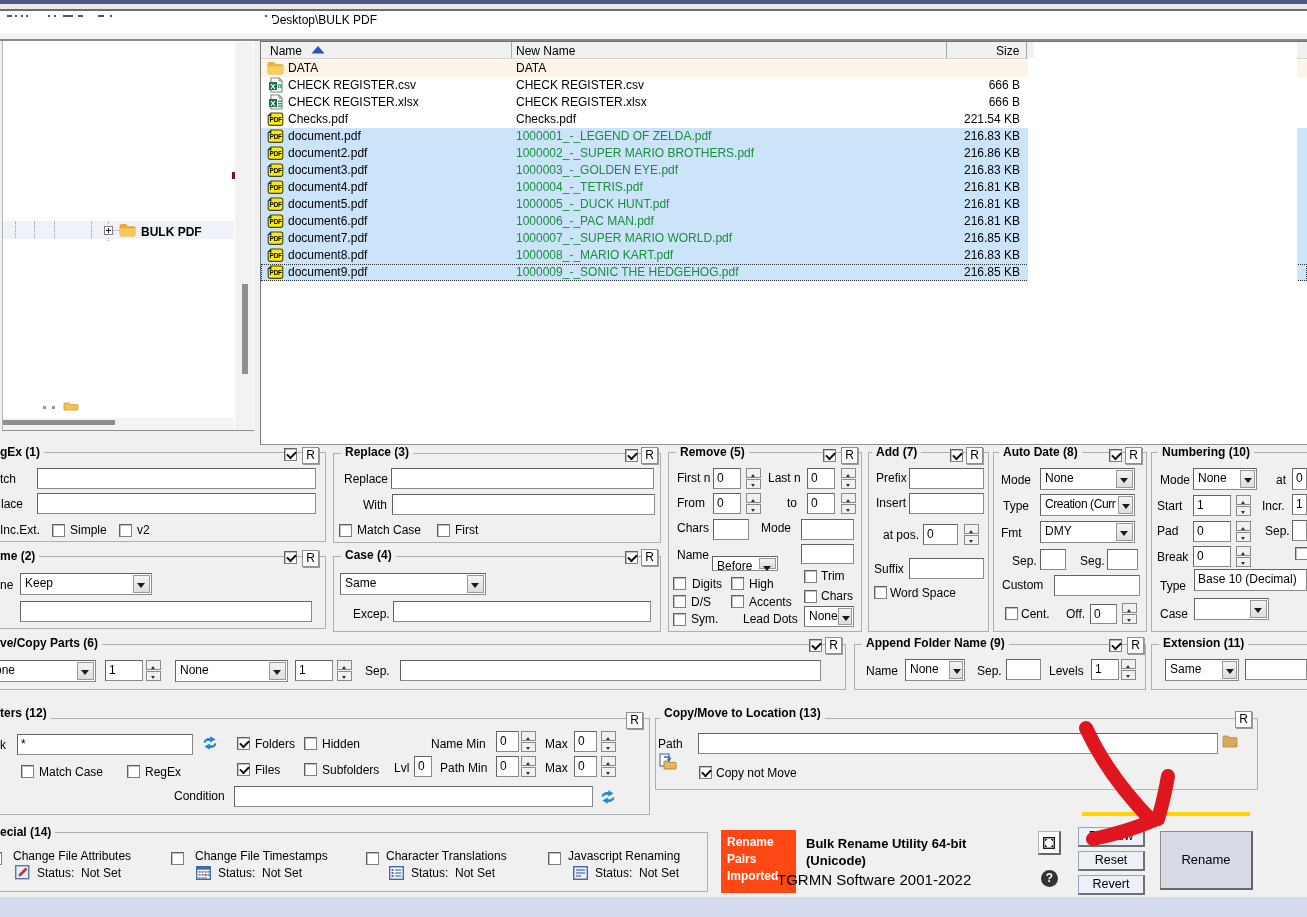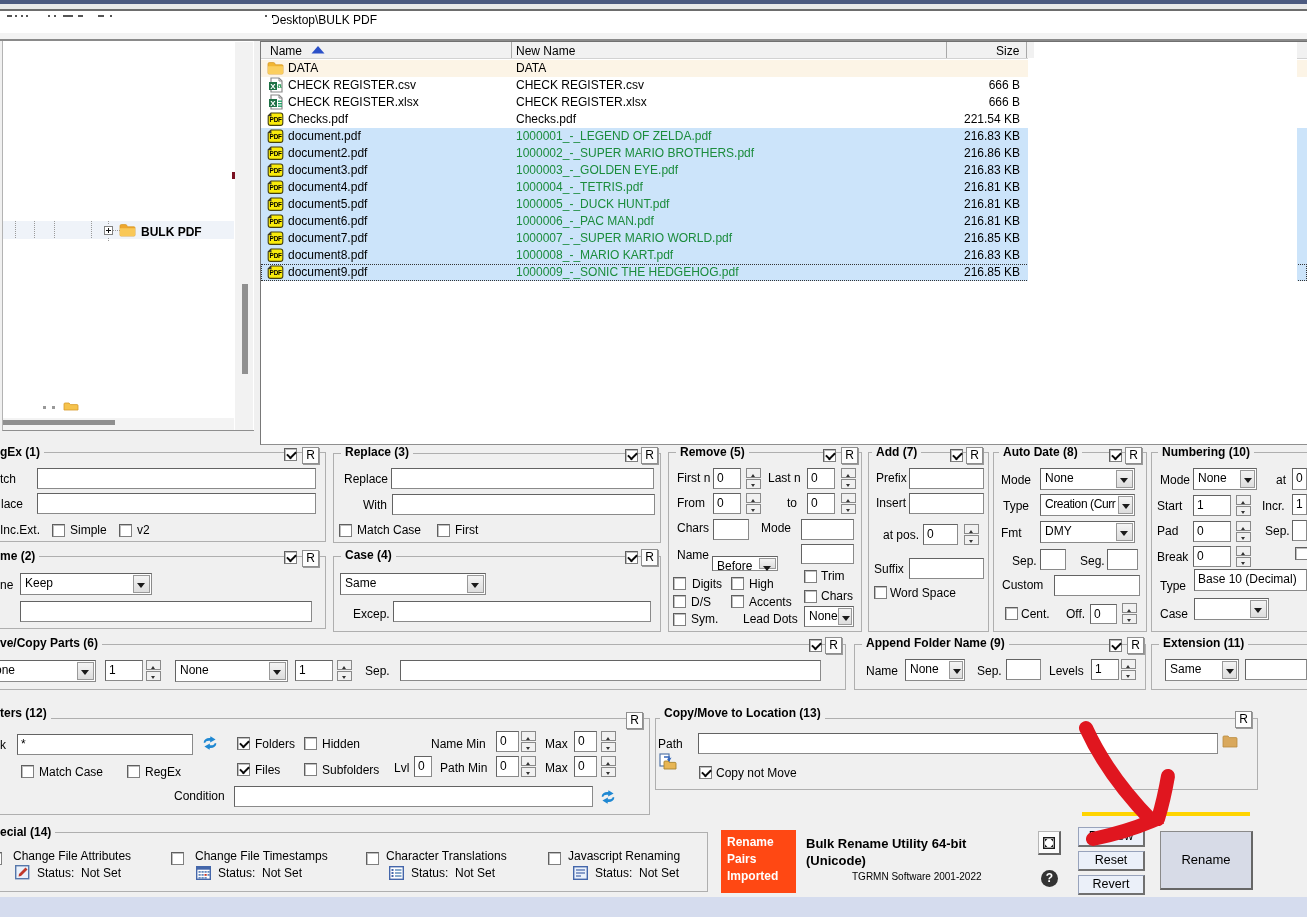--- a/index.html
+++ b/index.html
@@ -572,21 +572,21 @@
         <line x1="3" y1="7" x2="12" y2="7"></line>
         <line x1="3" y1="10" x2="8" y2="10"></line>
       </g>
     </svg>
 <div class="lb" style="left:595px;top:866px">Status:&nbsp;&nbsp;Not Set</div>
 
 <div class="ab" style="left:721px;top:830px;width:75px;height:63px;background:#FF4813"></div>
 <div class="lb" style="left:727px;top:834px;color:#fff;font-weight:bold;line-height:17px">Rename<br>Pairs<br>Imported</div>
 <div class="lb" style="left:806px;top:836px;font-weight:bold;font-size:13px">Bulk Rename Utility 64-bit</div>
 <div class="lb" style="left:806px;top:853px;font-weight:bold;font-size:13px">(Unicode)</div>
-<div class="lb" style="left:852px;top:871px;font-size:10px">TGRMN Software 2001-2022</div>
+<div class="lb" style="left:777px;top:871px;font-size:15px">TGRMN Software 2001-2022</div>
 
 <div class="ab" style="left:1038px;top:831px;width:23px;height:24px;background:#FBFBFB;border:1px solid #B5B5B5;border-right:2px solid #666;border-bottom:2px solid #666;box-sizing:border-box"></div>
 <svg class="ab" style="left:1043px;top:837px" width="12" height="12" viewBox="0 0 12 12">
       <rect x="0.7" y="0.7" width="10.6" height="10.6" fill="#fff" stroke="#1a1a1a" stroke-width="1.4"></rect>
       <path d="M2 2 L4.4 2 L2 4.4 Z" fill="#1a1a1a"></path>
       <path d="M10 2 L10 4.4 L7.6 2 Z" fill="#1a1a1a"></path>
       <path d="M2 10 L2 7.6 L4.4 10 Z" fill="#1a1a1a"></path>
       <path d="M10 10 L7.6 10 L10 7.6 Z" fill="#1a1a1a"></path>
     </svg>
 <div class="ab" style="left:1041px;top:870px;width:17px;height:17px;background:#333;border-radius:50%;color:#fff;text-align:center;line-height:17px;font-weight:bold;font-size:12px">?</div>

